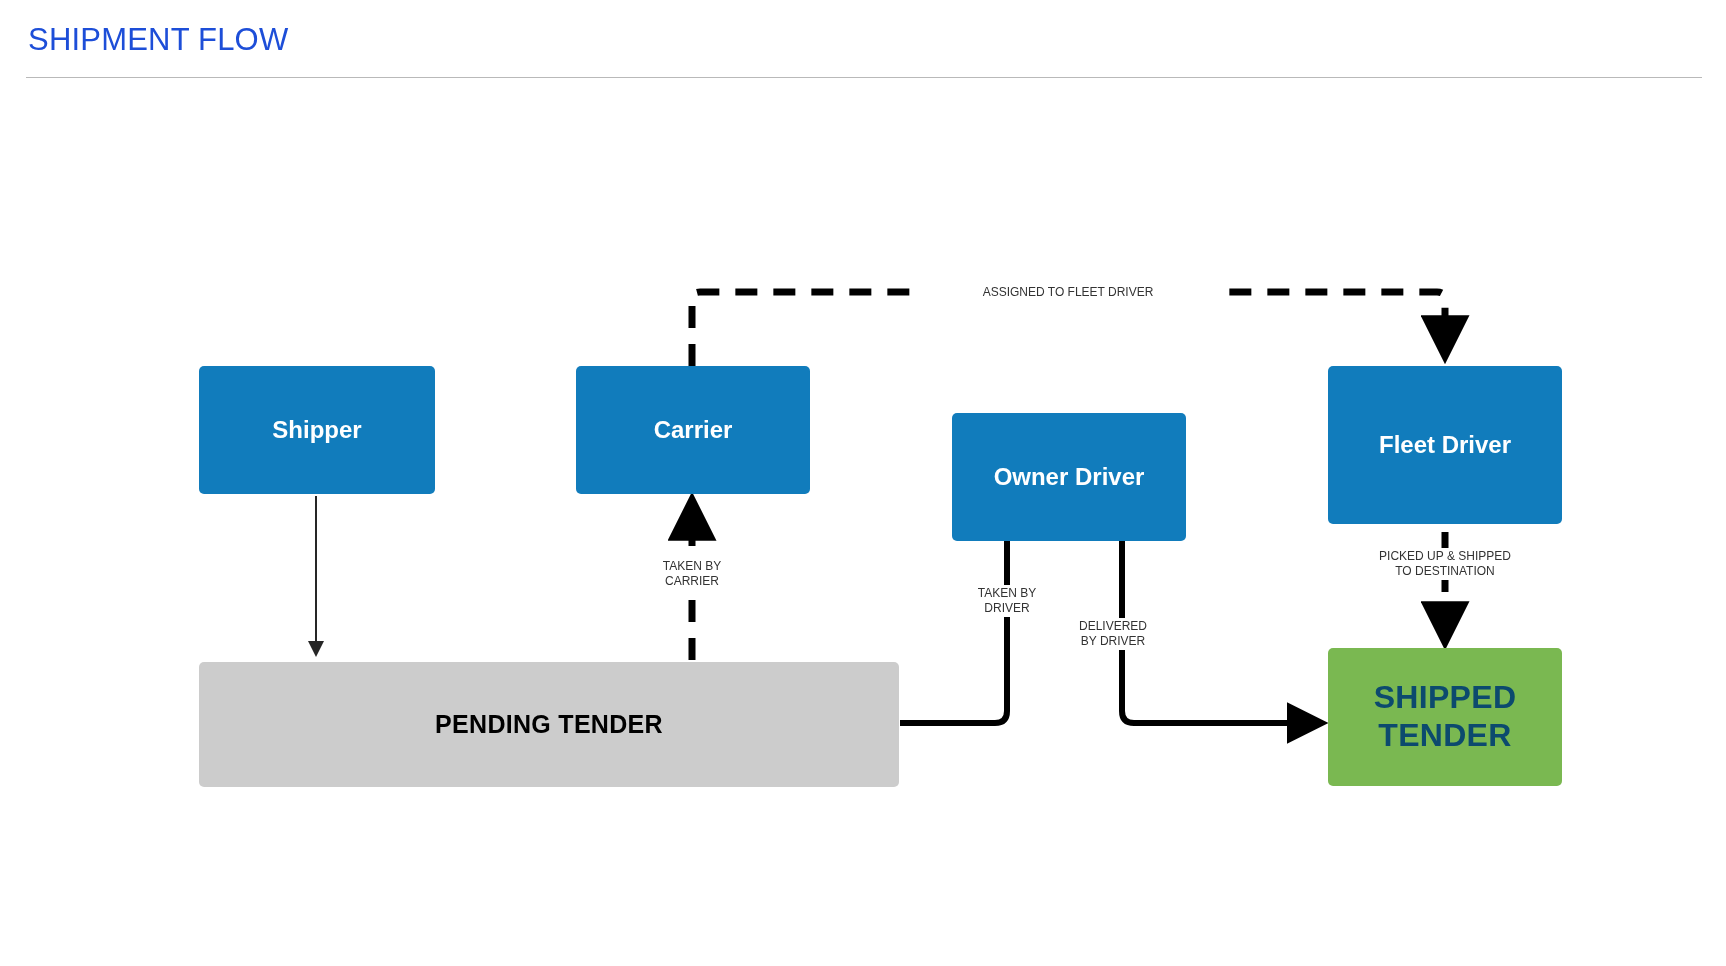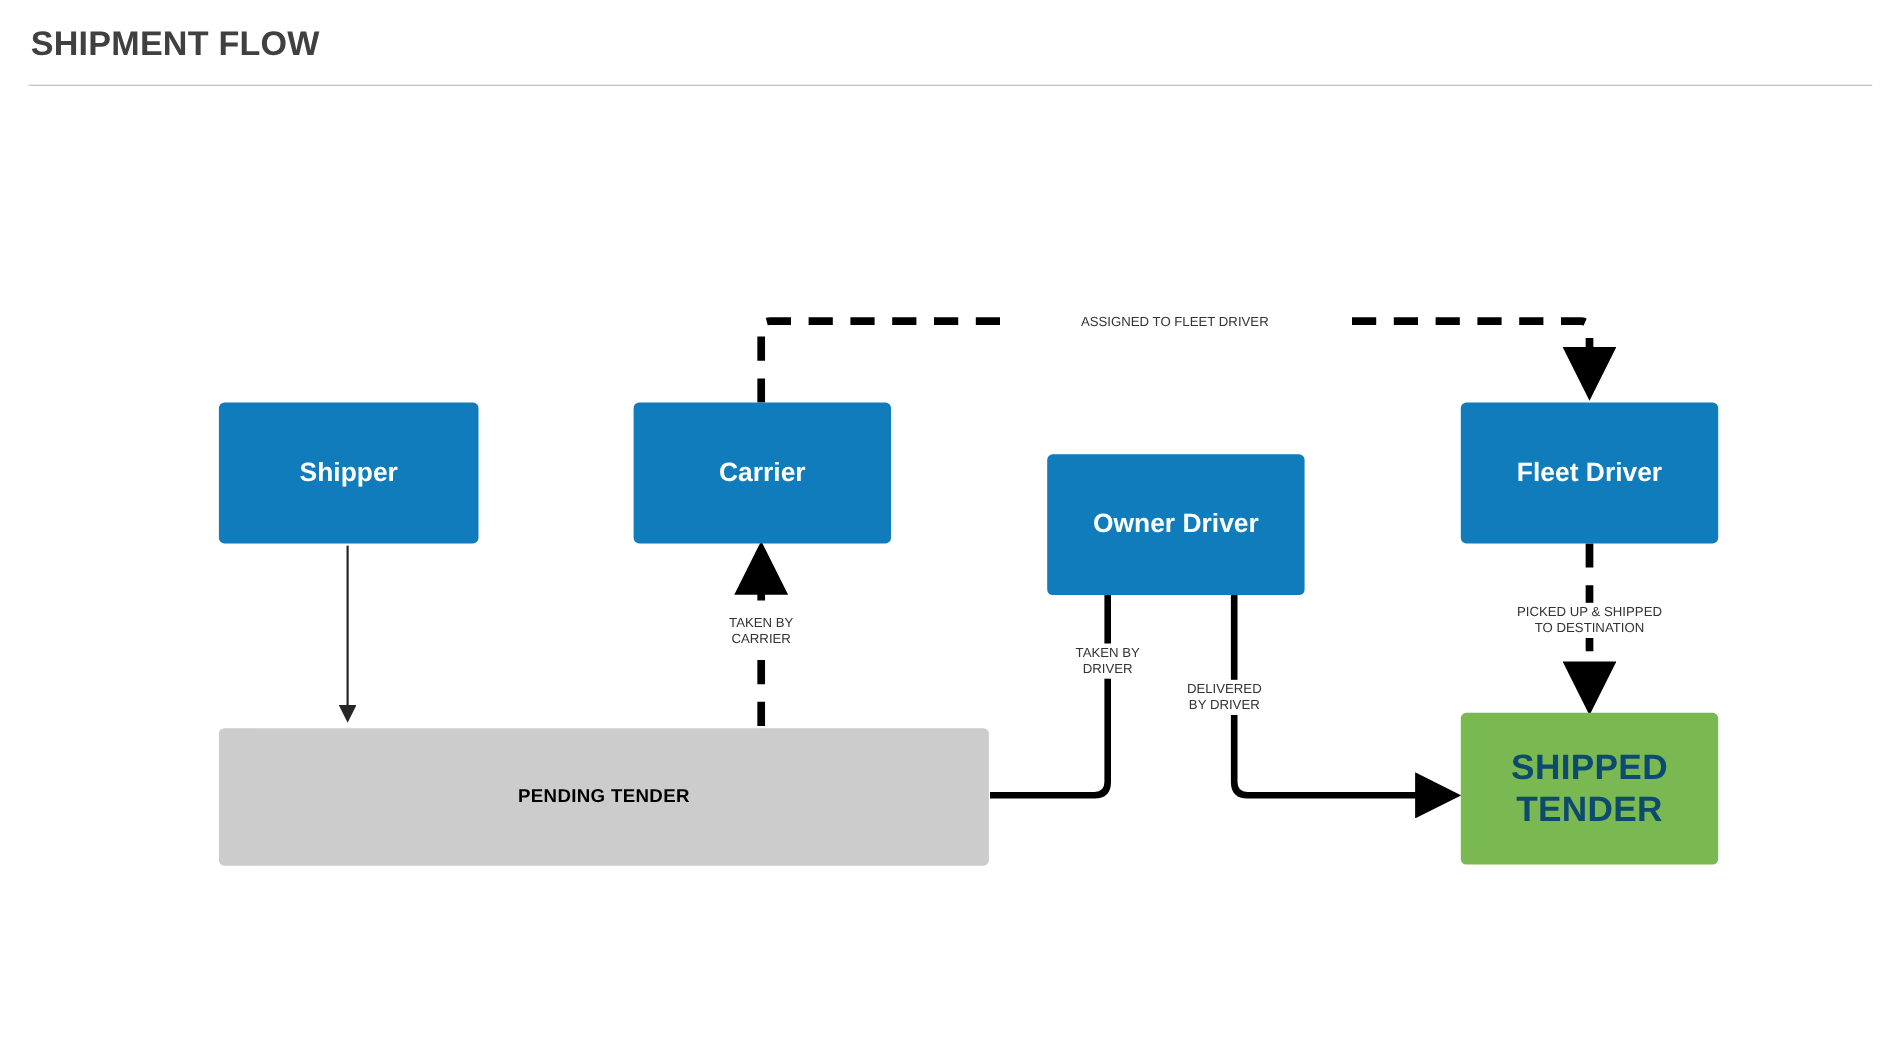--- a/index.html
+++ b/index.html
@@ -19,22 +19,22 @@
     width: 1726px;
     height: 966px;
     background: #ffffff;
   }
   
   .page-title {
     position: absolute;
     left: 28px;
     top: 22px;
     font-size: 31px;
-    font-weight: bold;
-    color: #404040;
+    font-weight: normal;
+    color: #1d4ed8;
     letter-spacing: 0.2px;
     white-space: nowrap;
   }
   .title-rule {
     position: absolute;
     left: 26px;
     top: 77px;
     width: 1676px;
     height: 1px;
     background: #b9b9b9;
@@ -60,21 +60,21 @@
   }
   .node-actor {
     background: #117cbc;
     color: #ffffff;
     font-size: 24px;
     font-weight: bold;
   }
   .node-state-pending {
     background: #cccccc;
     color: #000000;
-    font-size: 17px;
+    font-size: 25px;
     font-weight: bold;
     letter-spacing: 0.3px;
   }
   .node-state-shipped {
     background: #7ab851;
     color: #0c4a6e;
     font-size: 32px;
     font-weight: bold;
     letter-spacing: 0.3px;
   }
@@ -130,21 +130,21 @@
   </div>
 
   <div class="node node-actor" style="left:576px; top:366px; width:234px; height:128px;">
     <span>Carrier</span>
   </div>
 
   <div class="node node-actor" style="left:952px; top:366px; width:234px; height:128px;margin-top:47px;">
     <span>Owner Driver</span>
   </div>
 
-  <div class="node node-actor" style="left:1328px; top:366px; width:234px; height:128px;">
+  <div class="node node-actor" style="left:1328px; top:366px; width:234px; height:158px;">
     <span>Fleet Driver</span>
   </div>
 
   <div class="node node-state-pending" style="left:199px; top:662px; width:700px; height:125px;">
     <span>PENDING TENDER</span>
   </div>
 
   <div class="node node-state-shipped" style="left:1328px; top:648px; width:234px; height:138px; white-space:pre-line;">
     <span>SHIPPED
 TENDER</span>

